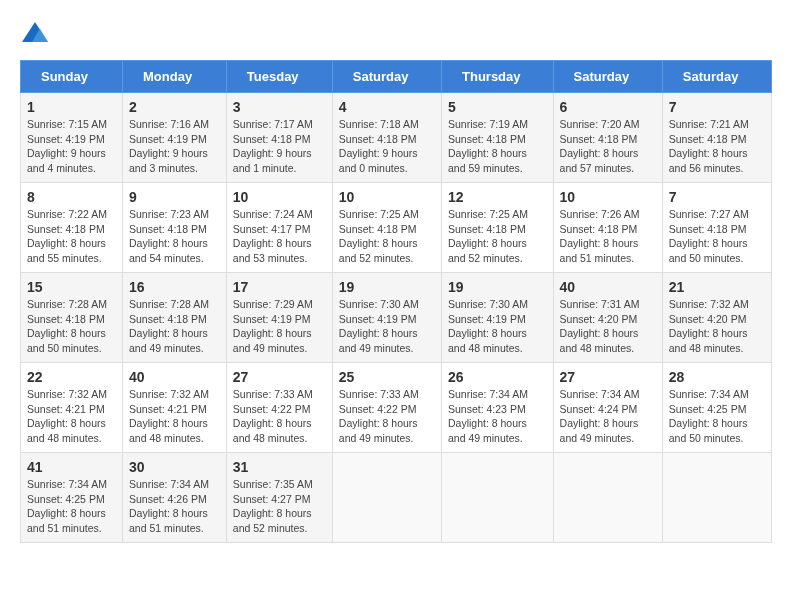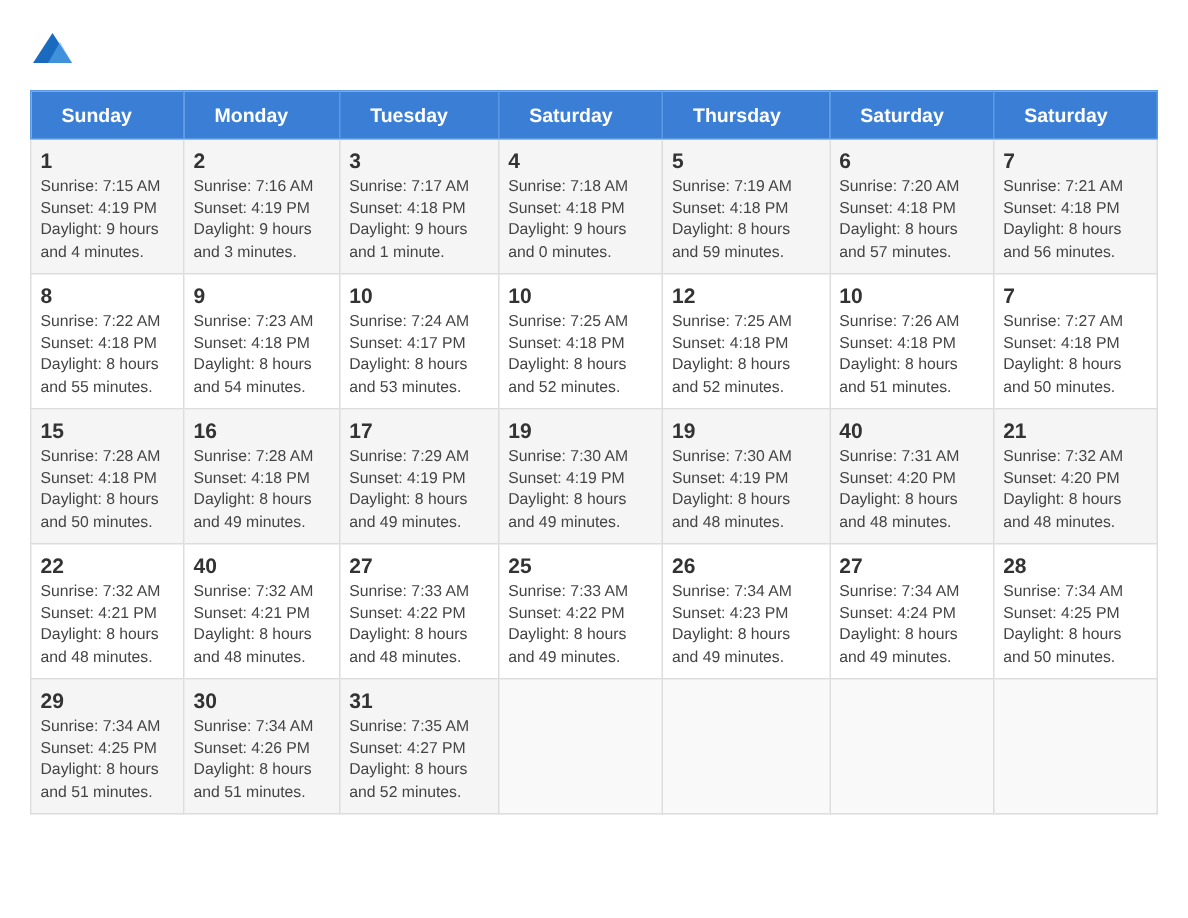--- a/index.html
+++ b/index.html
@@ -245,21 +245,21 @@
           <span class="day-num">27</span>
 <div class="day-info">Sunrise: 7:34 AM<br>Sunset: 4:24 PM<br>Daylight: 8 hours and 49 minutes.</div>
         </td>
         <td>
           <span class="day-num">28</span>
 <div class="day-info">Sunrise: 7:34 AM<br>Sunset: 4:25 PM<br>Daylight: 8 hours and 50 minutes.</div>
         </td>
       </tr>
       <tr>
         <td>
-          <span class="day-num">29</span>
+          <span class="day-num">41</span>
 <div class="day-info">Sunrise: 7:34 AM<br>Sunset: 4:25 PM<br>Daylight: 8 hours and 51 minutes.</div>
         </td>
         <td>
           <span class="day-num">30</span>
 <div class="day-info">Sunrise: 7:34 AM<br>Sunset: 4:26 PM<br>Daylight: 8 hours and 51 minutes.</div>
         </td>
         <td>
           <span class="day-num">31</span>
 <div class="day-info">Sunrise: 7:35 AM<br>Sunset: 4:27 PM<br>Daylight: 8 hours and 52 minutes.</div>
         </td>

